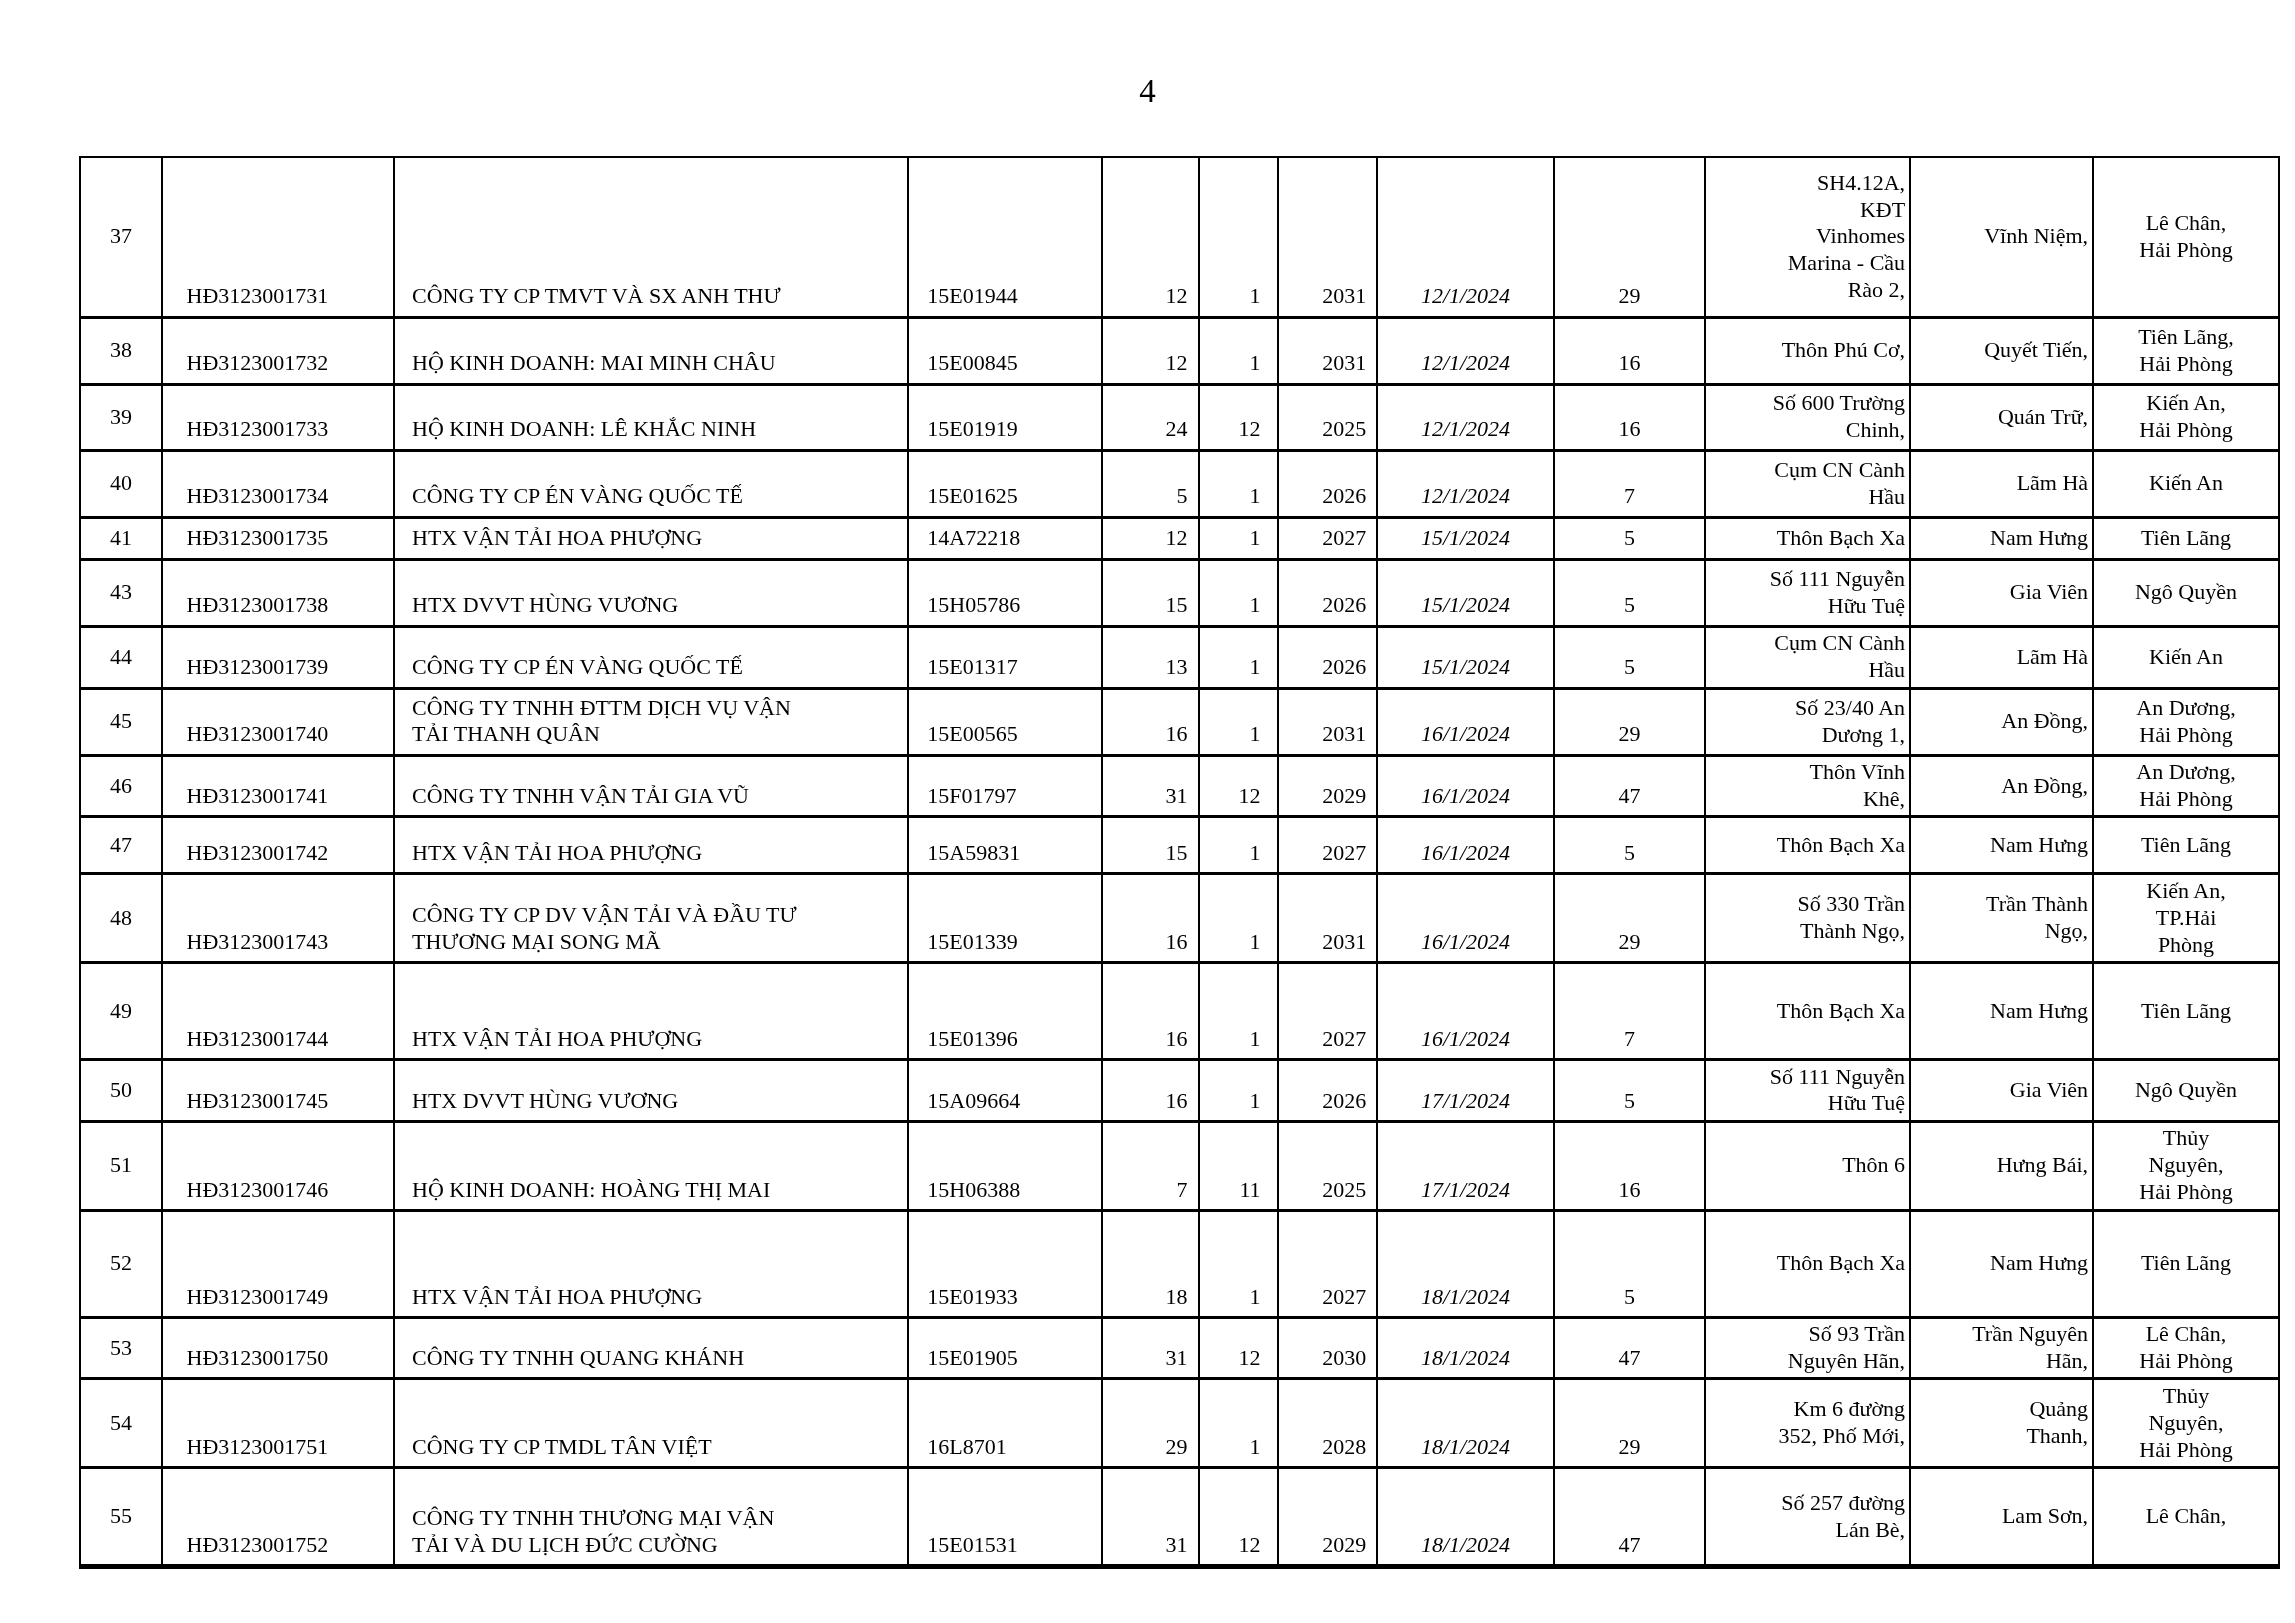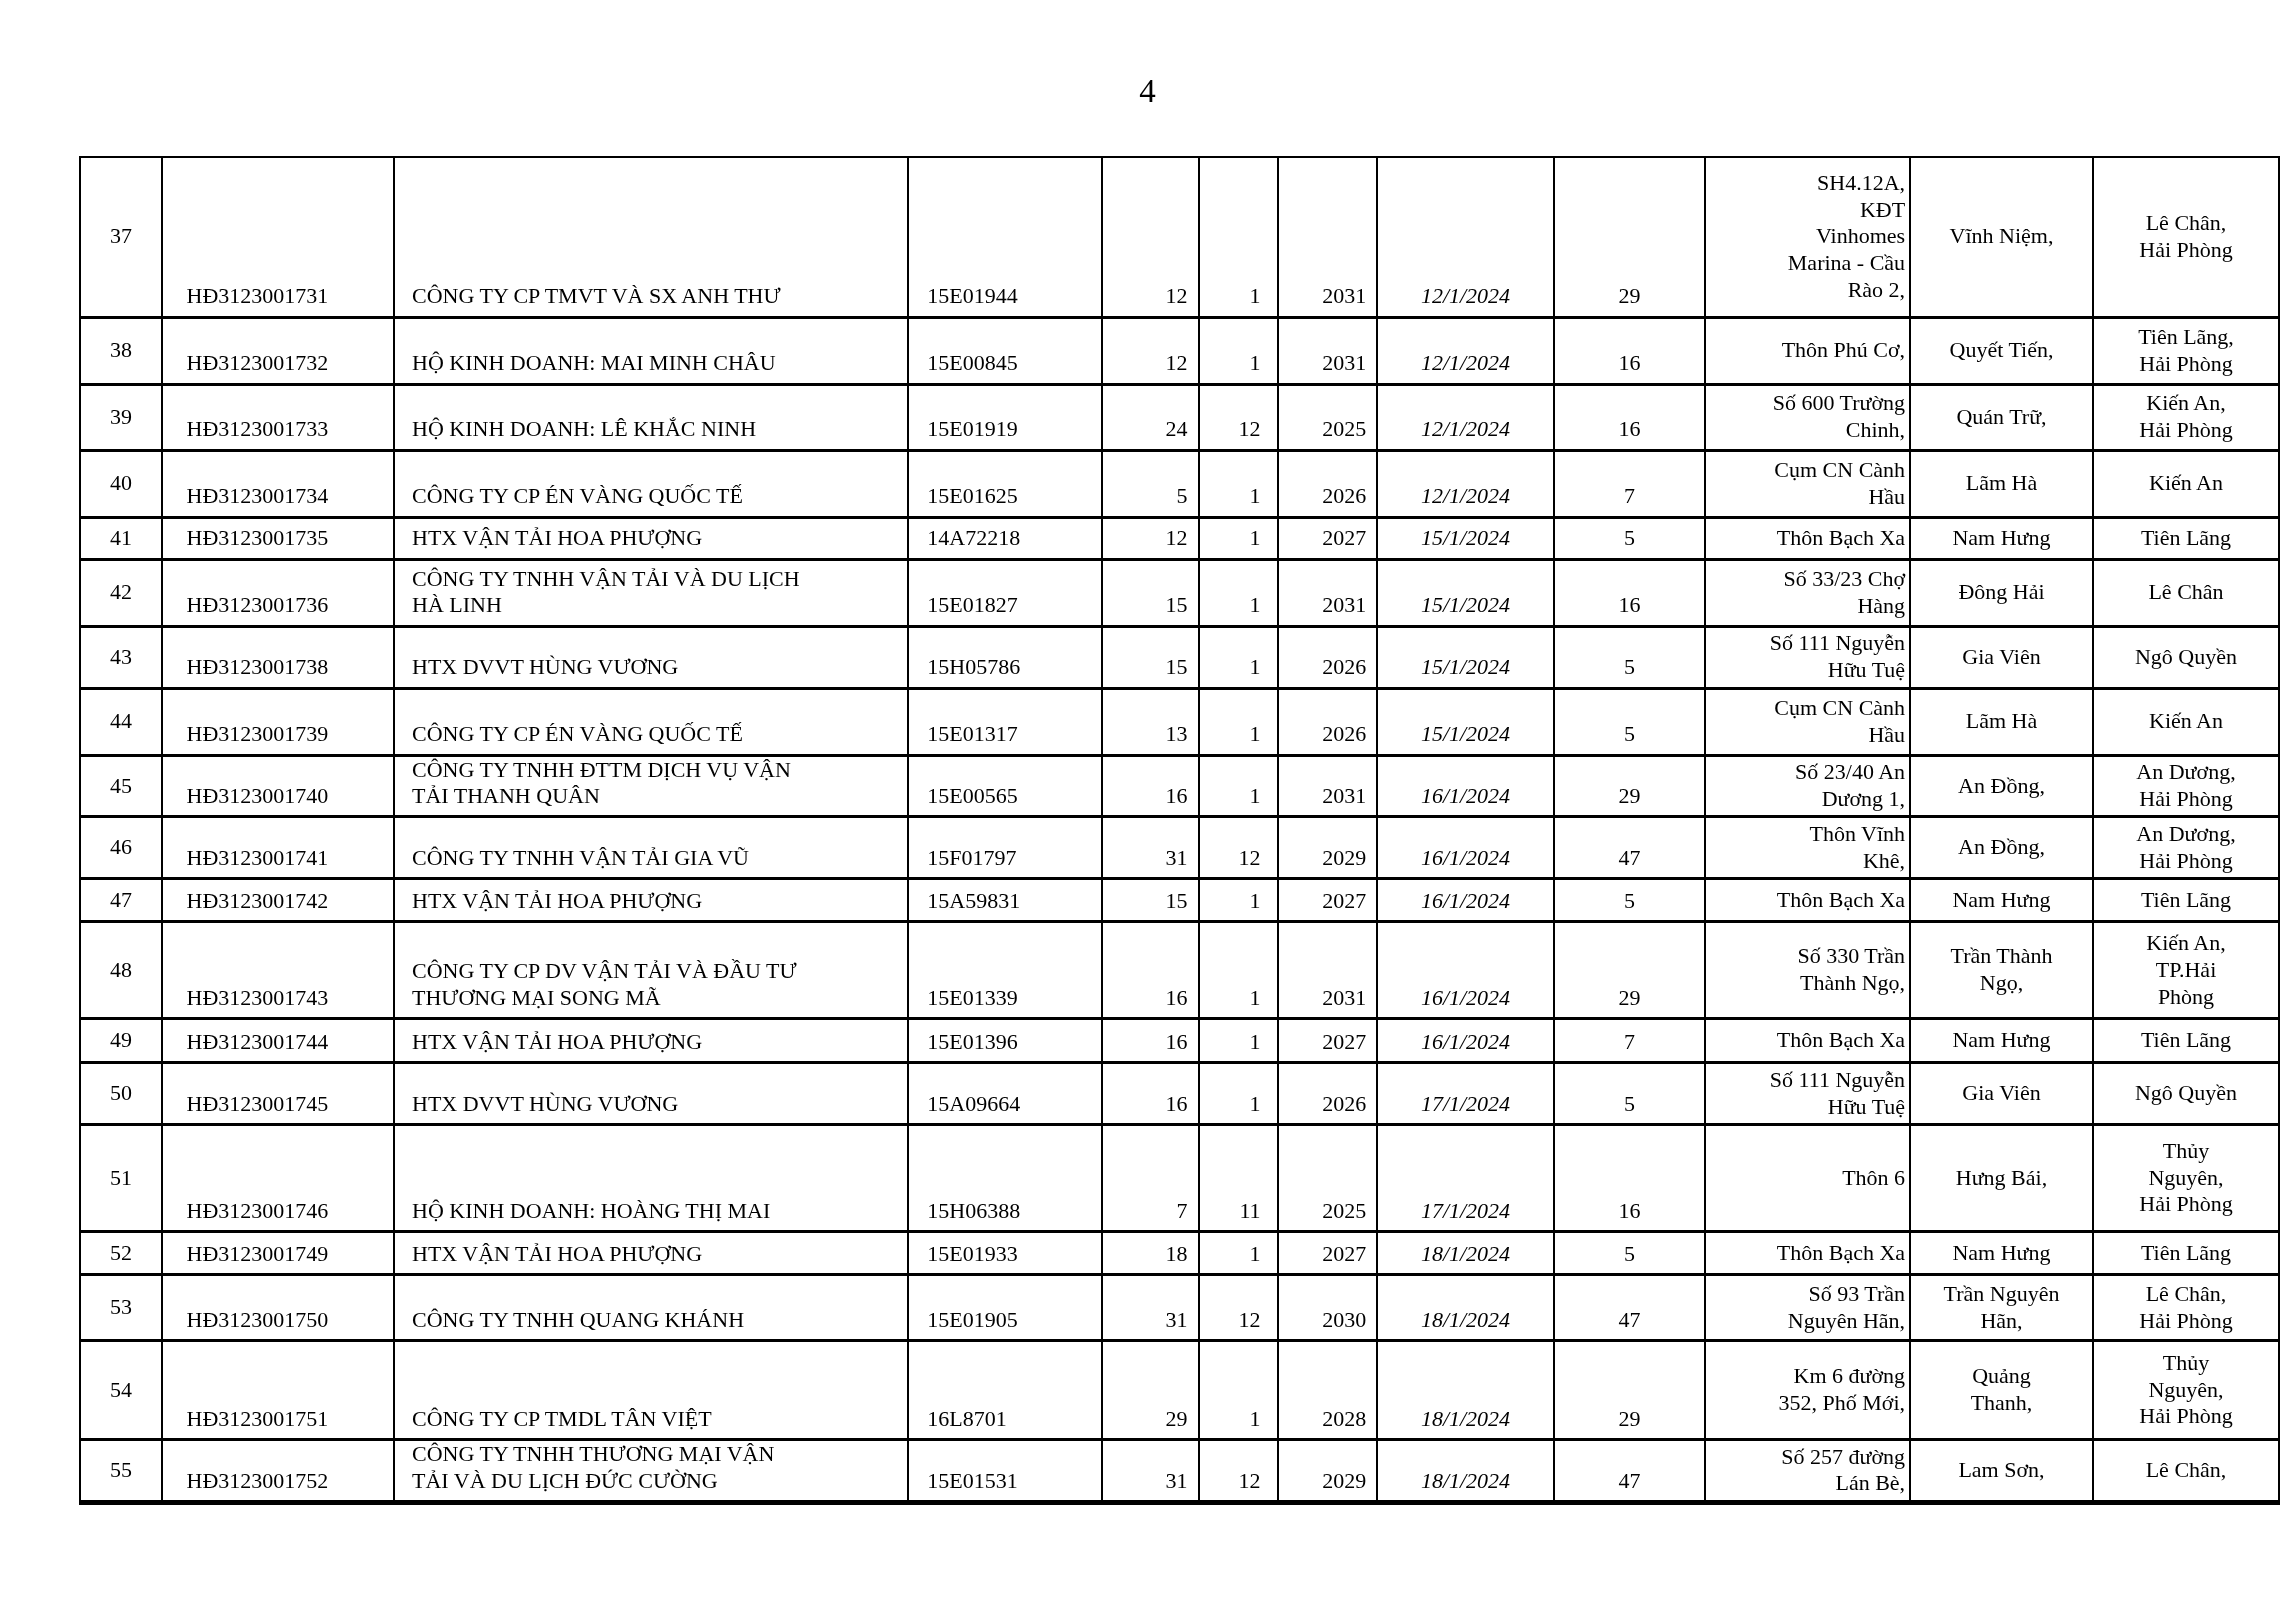--- a/index.html
+++ b/index.html
@@ -48,21 +48,21 @@
   .c1  { text-align: center; vertical-align: middle; }
   .c2  { text-align: left;  vertical-align: bottom; padding-left: 23.6px; padding-bottom: 5.2px; }
   .c3  { text-align: left;  vertical-align: bottom; padding-left: 17px; padding-bottom: 5.2px; padding-right: 6.5px; white-space: pre-line; }
   .c4  { text-align: left;  vertical-align: bottom; padding-left: 18.3px; padding-bottom: 5.2px; }
   .c5  { text-align: right; vertical-align: bottom; padding-right: 10.5px; padding-bottom: 5.2px; }
   .c6  { text-align: right; vertical-align: bottom; padding-right: 16.4px; padding-bottom: 5.2px; }
   .c7  { text-align: right; vertical-align: bottom; padding-right: 9.8px; padding-bottom: 5.2px; }
   .c8  { text-align: center; vertical-align: bottom; padding-bottom: 5.2px; font-style: italic; }
   .c9  { text-align: center; vertical-align: bottom; padding-bottom: 5.2px; }
   .c10 { text-align: right; vertical-align: middle; white-space: pre-line; padding: 2.6px 3.9px; }
-  .c11 { text-align: center; vertical-align: middle; white-space: pre-line; padding: 2.6px 3.9px; }
+  .c11 { text-align: right; vertical-align: middle; white-space: pre-line; padding: 2.6px 3.9px; }
   .c12 { text-align: center; vertical-align: middle; white-space: pre-line; padding: 2.6px 3.9px; }
 
   
   tbody tr:nth-child(1)  { height: 160px; }
   tbody tr:nth-child(2)  { height: 67px; }
   tbody tr:nth-child(3)  { height: 66px; }
   tbody tr:nth-child(4)  { height: 67px; }
   tbody tr:nth-child(5)  { height: 42px;  }
   tbody tr:nth-child(6)  { height: 67px; }
   tbody tr:nth-child(7)  { height: 62px;  }
@@ -173,36 +173,20 @@
     <td class="c5">12</td>
     <td class="c6">1</td>
     <td class="c7">2027</td>
     <td class="c8">15/1/2024</td>
     <td class="c9">5</td>
     <td class="c10">Thôn Bạch Xa</td>
     <td class="c11">Nam Hưng</td>
     <td class="c12">Tiên Lãng</td>
   </tr>
       <tr>
-    <td class="c1">42</td>
-    <td class="c2">HĐ3123001736</td>
-    <td class="c3">CÔNG TY TNHH VẬN TẢI VÀ DU LỊCH
-HÀ LINH</td>
-    <td class="c4">15E01827</td>
-    <td class="c5">15</td>
-    <td class="c6">1</td>
-    <td class="c7">2031</td>
-    <td class="c8">15/1/2024</td>
-    <td class="c9">16</td>
-    <td class="c10">Số 33/23 Chợ
-Hàng</td>
-    <td class="c11">Đông Hải</td>
-    <td class="c12">Lê Chân</td>
-  </tr>
-      <tr>
     <td class="c1">43</td>
     <td class="c2">HĐ3123001738</td>
     <td class="c3">HTX DVVT HÙNG VƯƠNG</td>
     <td class="c4">15H05786</td>
     <td class="c5">15</td>
     <td class="c6">1</td>
     <td class="c7">2026</td>
     <td class="c8">15/1/2024</td>
     <td class="c9">5</td>
     <td class="c10">Số 111 Nguyễn

